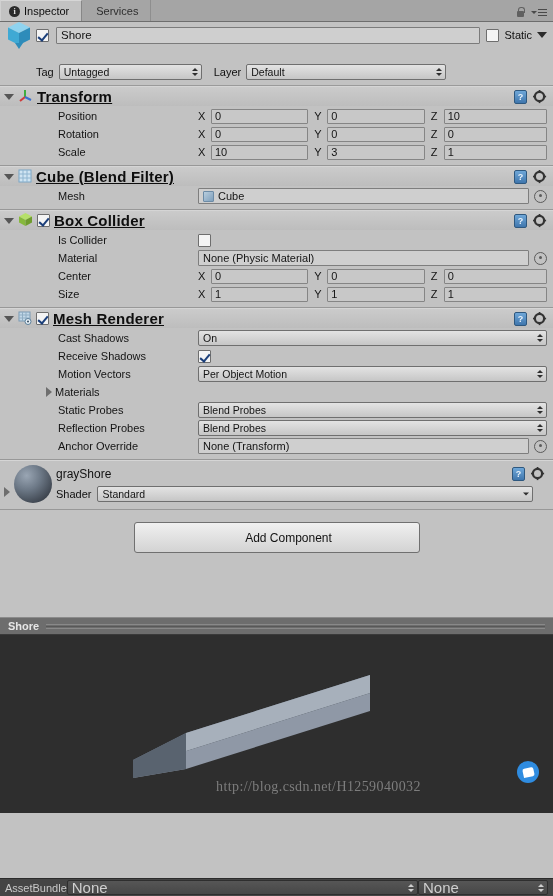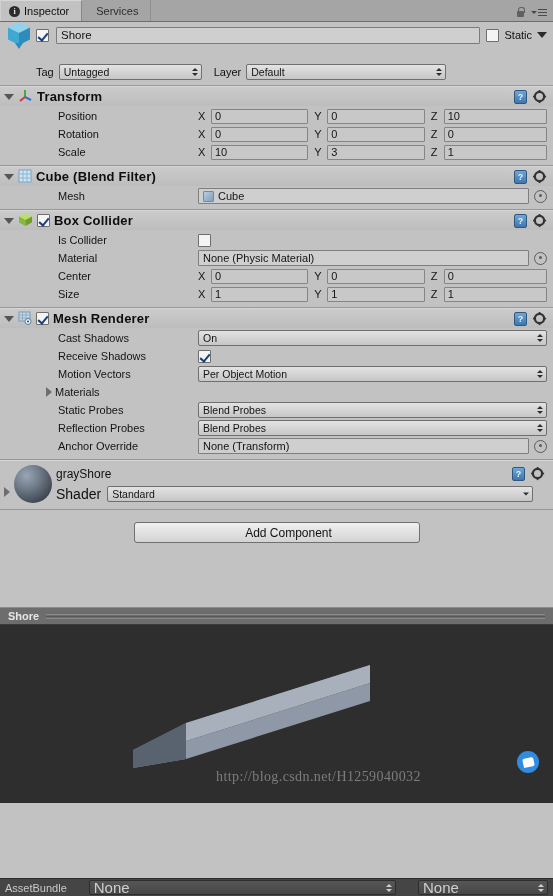--- a/index.html
+++ b/index.html
@@ -125,21 +125,21 @@
   }
   .fold {
     width: 0; height: 0; flex: none;
     border-left: 5px solid transparent; border-right: 5px solid transparent;
     border-top: 6px solid #565656; cursor: default;
   }
   .fold.closed {
     border-left: 6px solid #6e6e6e; border-right: none;
     border-top: 5px solid transparent; border-bottom: 5px solid transparent;
   }
-  .comp-title { font-weight: bold; font-size: 13px; color: #0e0e0e; letter-spacing: .2px; }
+  .comp-title { font-weight: bold; font-size: 15px; color: #0e0e0e; letter-spacing: .2px; text-decoration: underline; }
   .hdr-right { margin-left: auto; display: flex; align-items: center; gap: 6px; }
   .help-ico {
     width: 13px; height: 14px; border-radius: 2px; flex: none;
     background: linear-gradient(#6fa7d8,#3f76ad);
     border: 1px solid #2e587f; position: relative;
   }
   .help-ico::after {
     content:"?"; position: absolute; inset: 0; color: #eaf3fb;
     font-size: 9px; line-height: 12px; text-align: center; font-weight: bold;
   }
@@ -194,26 +194,26 @@
     border-left: 6px solid #6e6e6e;
     border-top: 5px solid transparent; border-bottom: 5px solid transparent;
   }
   .mat-sphere {
     width: 38px; height: 38px; border-radius: 50%; flex: none;
     background: radial-gradient(circle at 33% 28%, #9aa6b4 0%, #6d7987 38%, #3d444e 78%, #2b3039 100%);
   }
   .mat-right { flex: 1; padding-top: 2px; }
   .mat-name { font-size: 12px; color: #121212; margin-bottom: 5px; }
   .mat-shader-row { display: flex; align-items: center; gap: 6px; }
-  .mat-shader-lbl { font-size: 14px; }
+  .mat-shader-lbl { font-size: 11px; }
 
   
   .addwrap { background: #c2c2c2; padding: 12px 0 14px 0; display: flex; justify-content: center; }
   .addbtn {
-    width: 286px; height: 21px;
+    width: 286px; height: 31px;
     background: linear-gradient(#f0f0f0,#d3d3d3);
     border: 1px solid #707070; border-radius: 3px;
     display: flex; align-items: center; justify-content: center;
     font-size: 12px; color: #121212; cursor: default; padding-left: 24px;
   }
   .filler { background: #c2c2c2; }
 
   
   .preview-hdr {
     height: 18px; background: #6d6d6d;
@@ -240,21 +240,21 @@
   }
   .csdn-badge span {
     display: block; width: 11px; height: 9px; background: #fff;
     border-radius: 2px 2px 2px 0; transform: rotate(-12deg);
   }
 
   
   .bottombar {
     position: absolute; left: 0; right: 0; bottom: 0; height: 18px;
     background: #454545; border-top: 1px solid #2b2b2b;
-    display: flex; align-items: center; gap: 22px; padding: 0 5px;
+    display: flex; align-items: center; gap: 0; padding: 0 5px;
   }
   .bb-lbl { font-size: 11px; color: #c9c9c9; white-space: nowrap; }
   .bb-pop {
     height: 15px; background: linear-gradient(#565656,#474747);
     border: 1px solid #2e2e2e; border-radius: 2px;
     display: flex; align-items: center; padding: 0 14px 0 4px;
     font-size: 15px; color: #cfcfcf; position: relative;
   }
   .bb-pop .arr { position: absolute; right: 3px; top: 50%; transform: translateY(-50%);
     display: flex; flex-direction: column; gap: 2px; align-items: center; }

